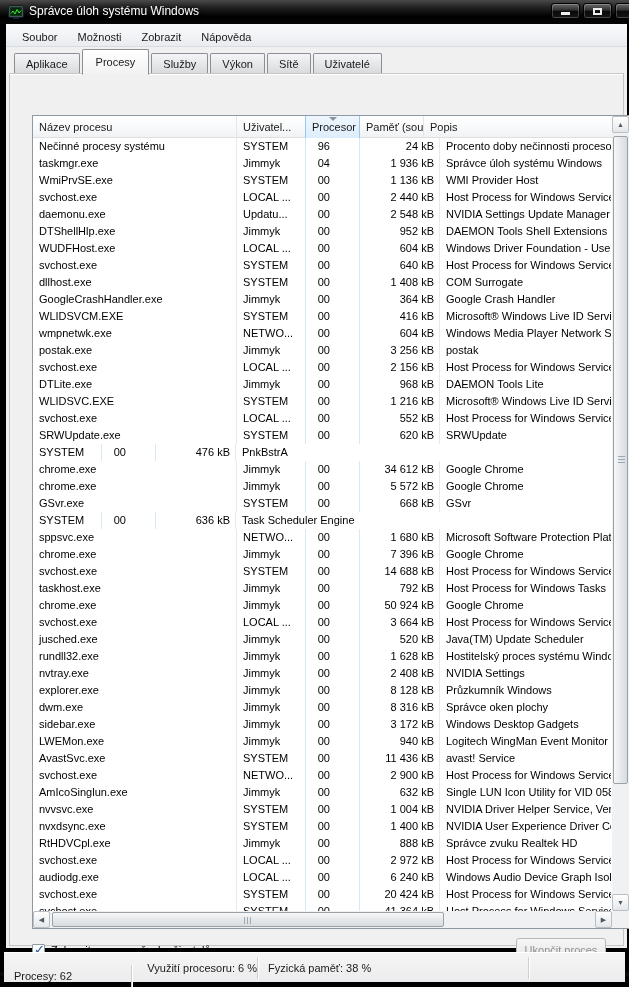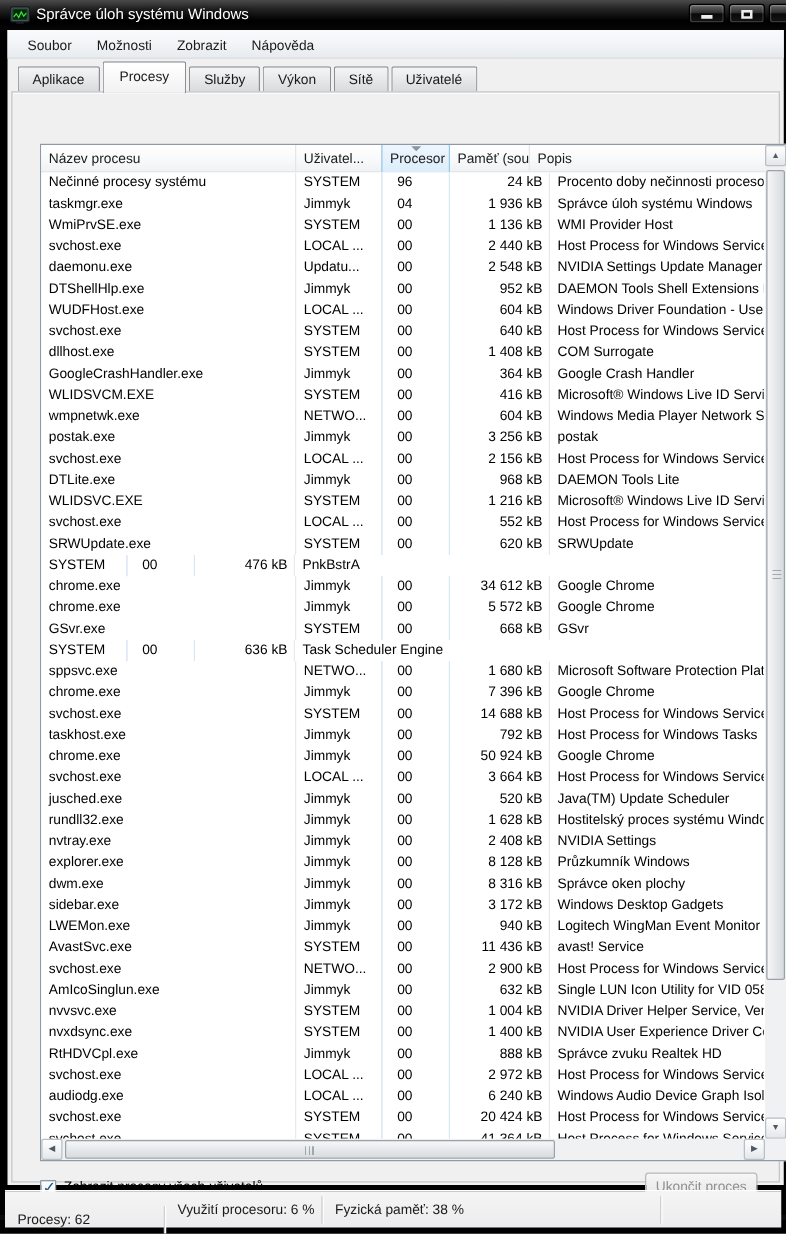--- a/index.html
+++ b/index.html
@@ -83,21 +83,21 @@
   .end-btn { position:absolute; left:506px; top:864px; width:90px; height:25px;
     background:linear-gradient(180deg,#f6f6f6,#ececec 55%,#e4e4e4); border:1px solid #b6b9bc; border-radius:3px;
     color:#8f8f8f; text-align:center; line-height:23px; }
 
   
   .frame-band { position:absolute; left:0; top:948px; width:629px; height:4px; background:#0a0a0a; }
   .statusbar { position:absolute; left:4px; top:952px; width:621px; height:30px;
     background:linear-gradient(180deg,#f5f5f5,#ececee); border-top:1px solid #fff; display:flex; align-items:center; }
   .status-sec { height:22px; line-height:22px; padding-left:10px; border-right:1px solid #cfcfcf;
     box-shadow:1px 0 0 #fff; color:#1a1a1a; white-space:nowrap; }
-  .ss-1 { width:128px;margin-top:16px; } .ss-2 { width:126px; } .ss-3 { width:271px; } .ss-4 { flex:1; border-right:none; box-shadow:none; }
+  .ss-1 { width:128px;margin-top:16px; } .ss-2 { width:126px;text-align:right; } .ss-3 { width:271px; } .ss-4 { flex:1; border-right:none; box-shadow:none; }
 </style>
 </head>
 <body>
 
 <div class="titlebar">
   <svg class="title-icon" viewBox="0 0 16 16">
     <rect x="0.5" y="1.5" width="15" height="12" rx="1.5" fill="#46545e" stroke="#161c21"></rect>
     <rect x="2.5" y="3.5" width="11" height="8" fill="#07270a" stroke="#0e3a12"></rect>
     <polyline points="3,9.5 5,7 7,10 9,5.5 11,9 13,6.5" stroke="#39e639" stroke-width="1" fill="none"></polyline>
     <rect x="5" y="13.5" width="6" height="1.5" fill="#1b2228"></rect>

